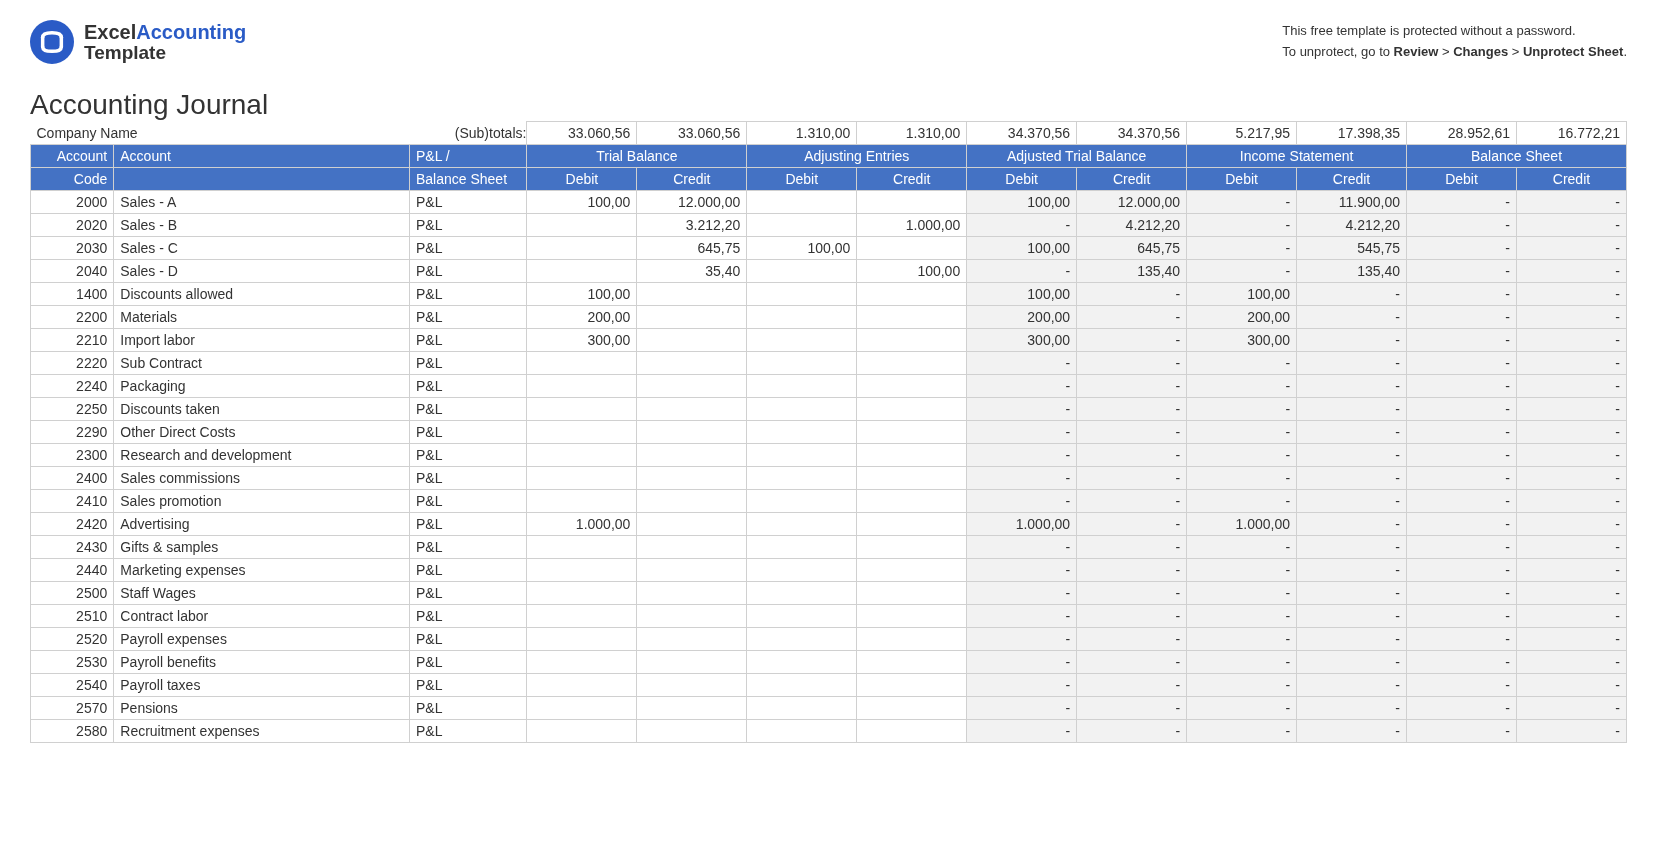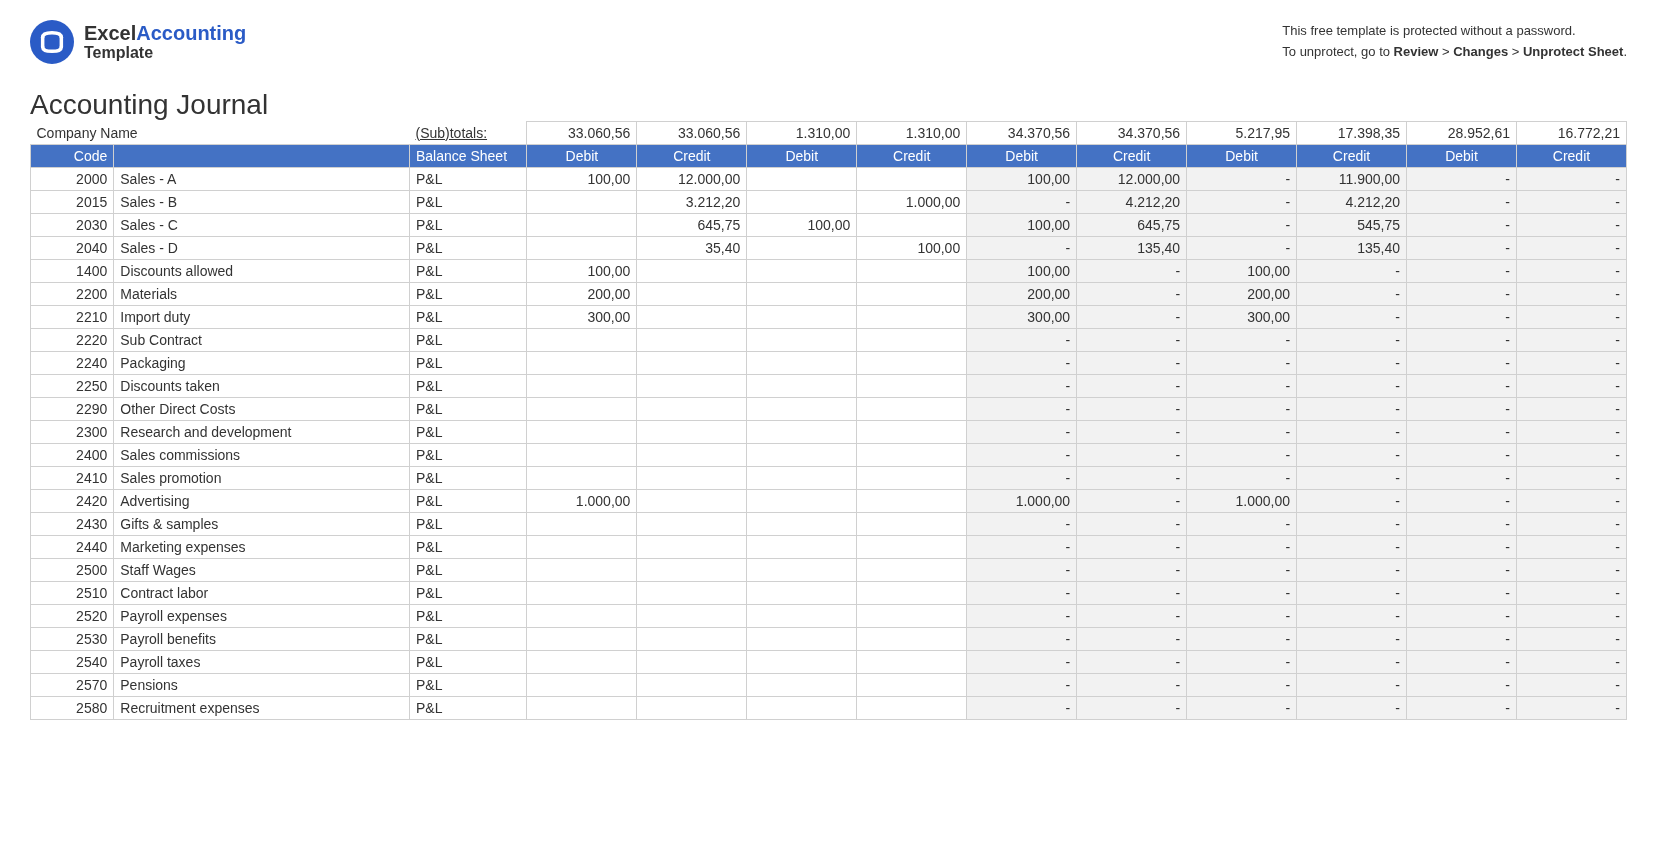--- a/index.html
+++ b/index.html
@@ -31,21 +31,21 @@
   align-items: center;
   justify-content: center;
   color: #fff;
   font-weight: bold;
   font-size: 24px;
 }
 .logo-text { line-height: 1.1; }
 .logo-text .l1 { font-size: 20px; font-weight: 700; }
 .logo-text .l1 .blue { color: #2a5bc6; }
 .logo-text .l1 .dark { color: #333; }
-.logo-text .l2 { font-size: 16px; font-weight: 700; color: #333; }
+.logo-text .l2 { font-size: 19px; font-weight: 700; color: #333; }
 .protect-note {
   font-size: 13px;
   color: #333;
   text-align: left;
   line-height: 1.6;
 }
 .protect-note b { font-weight: 700; }
 .page-title {
   font-size: 28px;
   font-weight: 400;
@@ -81,21 +81,21 @@
 .grey { background: #f2f2f2; }
 .col-code  { width: 78px; }
 .col-acct  { width: 277px; }
 .col-type  { width: 110px; }
 .col-num   { width: 103px; }
 .subtotal-row td {
   border-top: none;
   border-bottom: none;
   margin-left: 40px;
 }
-.subtotal-row td.lbl { border: none; padding-right: 12px; text-decoration: underline; }
+.subtotal-row td.lbl { border: none; text-align: right; padding-right: 0; }
 </style>
 </head>
 <body>
 
 <div class="top-bar">
   <div class="logo-block">
     <div class="logo-icon">
       <svg width="28" height="28" viewBox="0 0 24 24" fill="none" stroke="#fff" stroke-width="3" stroke-linecap="round">
         <path d="M4 8 C4 5, 7 4, 12 4 C17 4, 20 5, 20 8"></path>
         <path d="M20 16 C20 19, 17 20, 12 20 C7 20, 4 19, 4 16"></path>
@@ -145,20 +145,30 @@
     <td class="txt-r">1.310,00</td>
     <td class="txt-r">1.310,00</td>
     <td class="txt-r">34.370,56</td>
     <td class="txt-r">34.370,56</td>
     <td class="txt-r">5.217,95</td>
     <td class="txt-r">17.398,35</td>
     <td class="txt-r">28.952,61</td>
     <td class="txt-r">16.772,21</td>
   </tr>
   <tr>
+    <td class="hdr-blue txt-r">Account</td>
+    <td class="hdr-blue-left">Account</td>
+    <td class="hdr-blue-left">P&amp;L /</td>
+    <td class="hdr-blue" colspan="2">Trial Balance</td>
+    <td class="hdr-blue" colspan="2">Adjusting Entries</td>
+    <td class="hdr-blue" colspan="2">Adjusted Trial Balance</td>
+    <td class="hdr-blue" colspan="2">Income Statement</td>
+    <td class="hdr-blue" colspan="2">Balance Sheet</td>
+  </tr>
+  <tr>
     <td class="hdr-blue txt-r">Code</td>
     <td class="hdr-blue-left"></td>
     <td class="hdr-blue-left">Balance Sheet</td>
     <td class="hdr-blue">Debit</td>
     <td class="hdr-blue">Credit</td>
     <td class="hdr-blue">Debit</td>
     <td class="hdr-blue">Credit</td>
     <td class="hdr-blue">Debit</td>
     <td class="hdr-blue">Credit</td>
     <td class="hdr-blue">Debit</td>
@@ -177,21 +187,21 @@
         <td class="txt-r"></td>
         <td class="txt-r"></td>
         <td class="txt-r grey">100,00</td>
         <td class="txt-r grey">12.000,00</td>
         <td class="txt-r grey">-</td>
         <td class="txt-r grey">11.900,00</td>
         <td class="txt-r grey">-</td>
         <td class="txt-r grey">-</td>
       </tr>
       <tr>
-        <td class="txt-r">2015</td>
+        <td class="txt-r">2020</td>
         <td class="txt-l">Sales - B</td>
         <td class="txt-l">P&amp;L</td>
         <td class="txt-r"></td>
         <td class="txt-r">3.212,20</td>
         <td class="txt-r"></td>
         <td class="txt-r">1.000,00</td>
         <td class="txt-r grey">-</td>
         <td class="txt-r grey">4.212,20</td>
         <td class="txt-r grey">-</td>
         <td class="txt-r grey">4.212,20</td>
@@ -253,21 +263,21 @@
         <td class="txt-r"></td>
         <td class="txt-r grey">200,00</td>
         <td class="txt-r grey">-</td>
         <td class="txt-r grey">200,00</td>
         <td class="txt-r grey">-</td>
         <td class="txt-r grey">-</td>
         <td class="txt-r grey">-</td>
       </tr>
       <tr>
         <td class="txt-r">2210</td>
-        <td class="txt-l">Import duty</td>
+        <td class="txt-l">Import labor</td>
         <td class="txt-l">P&amp;L</td>
         <td class="txt-r">300,00</td>
         <td class="txt-r"></td>
         <td class="txt-r"></td>
         <td class="txt-r"></td>
         <td class="txt-r grey">300,00</td>
         <td class="txt-r grey">-</td>
         <td class="txt-r grey">300,00</td>
         <td class="txt-r grey">-</td>
         <td class="txt-r grey">-</td>

